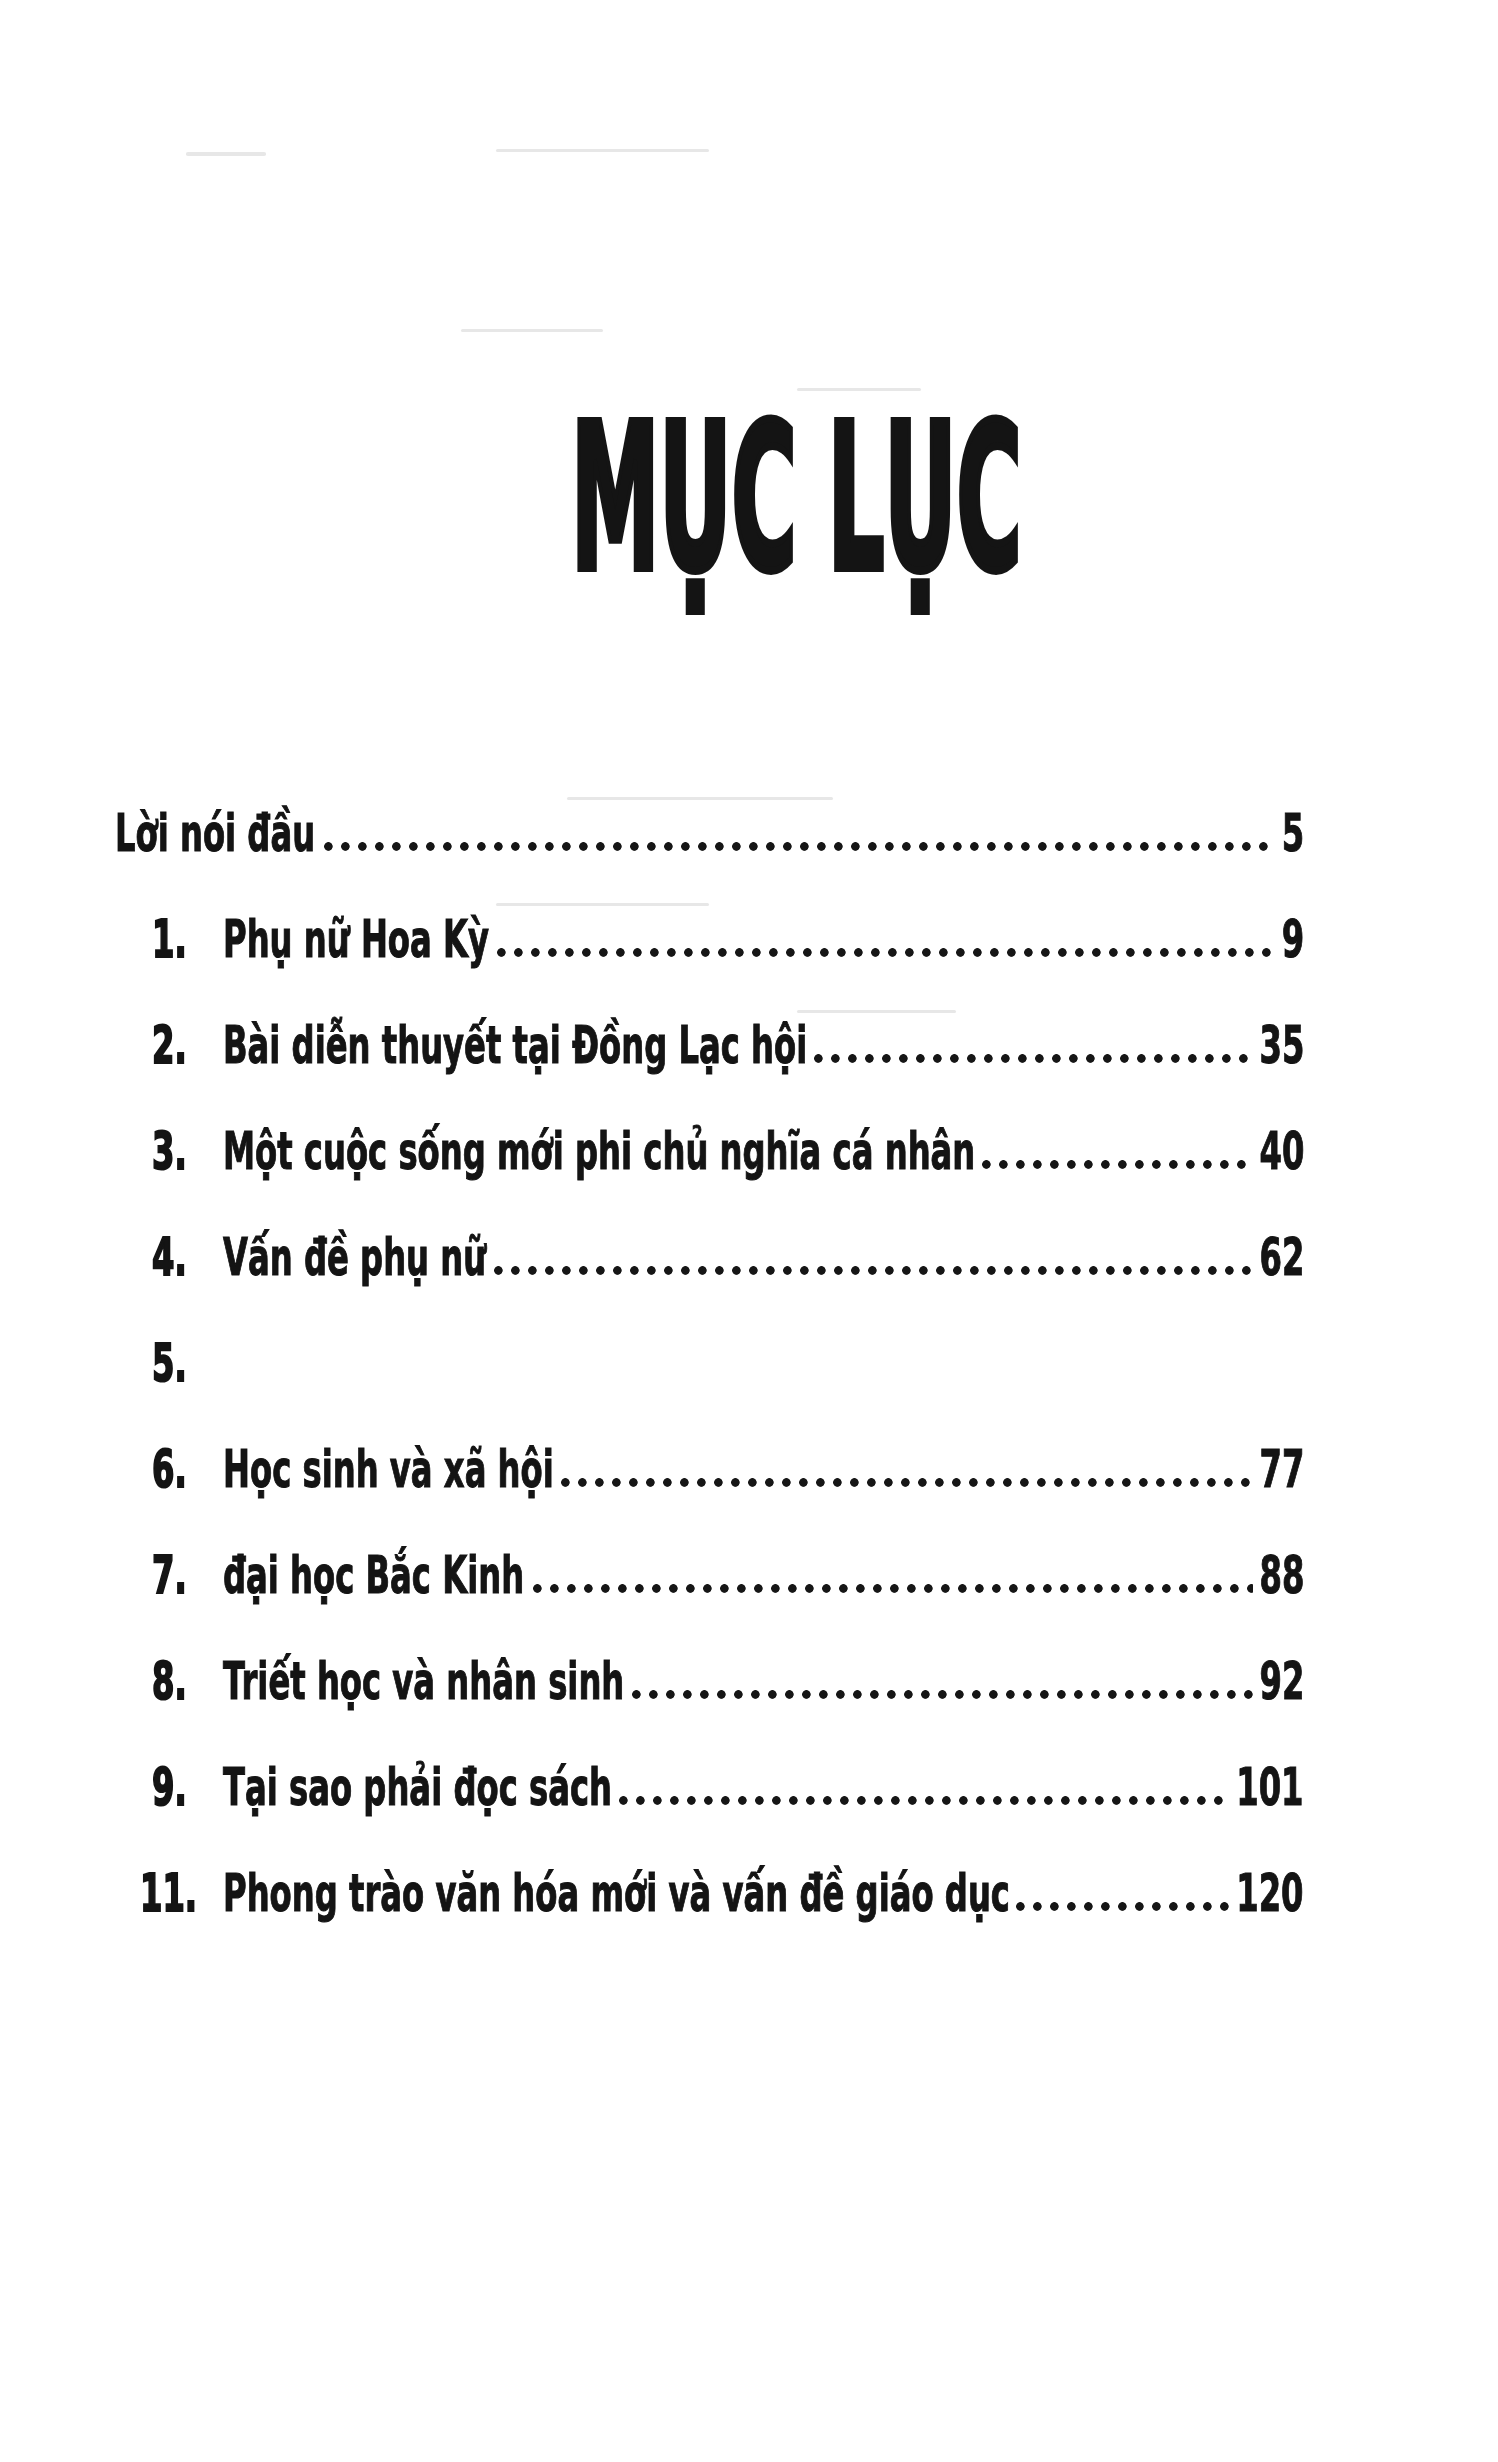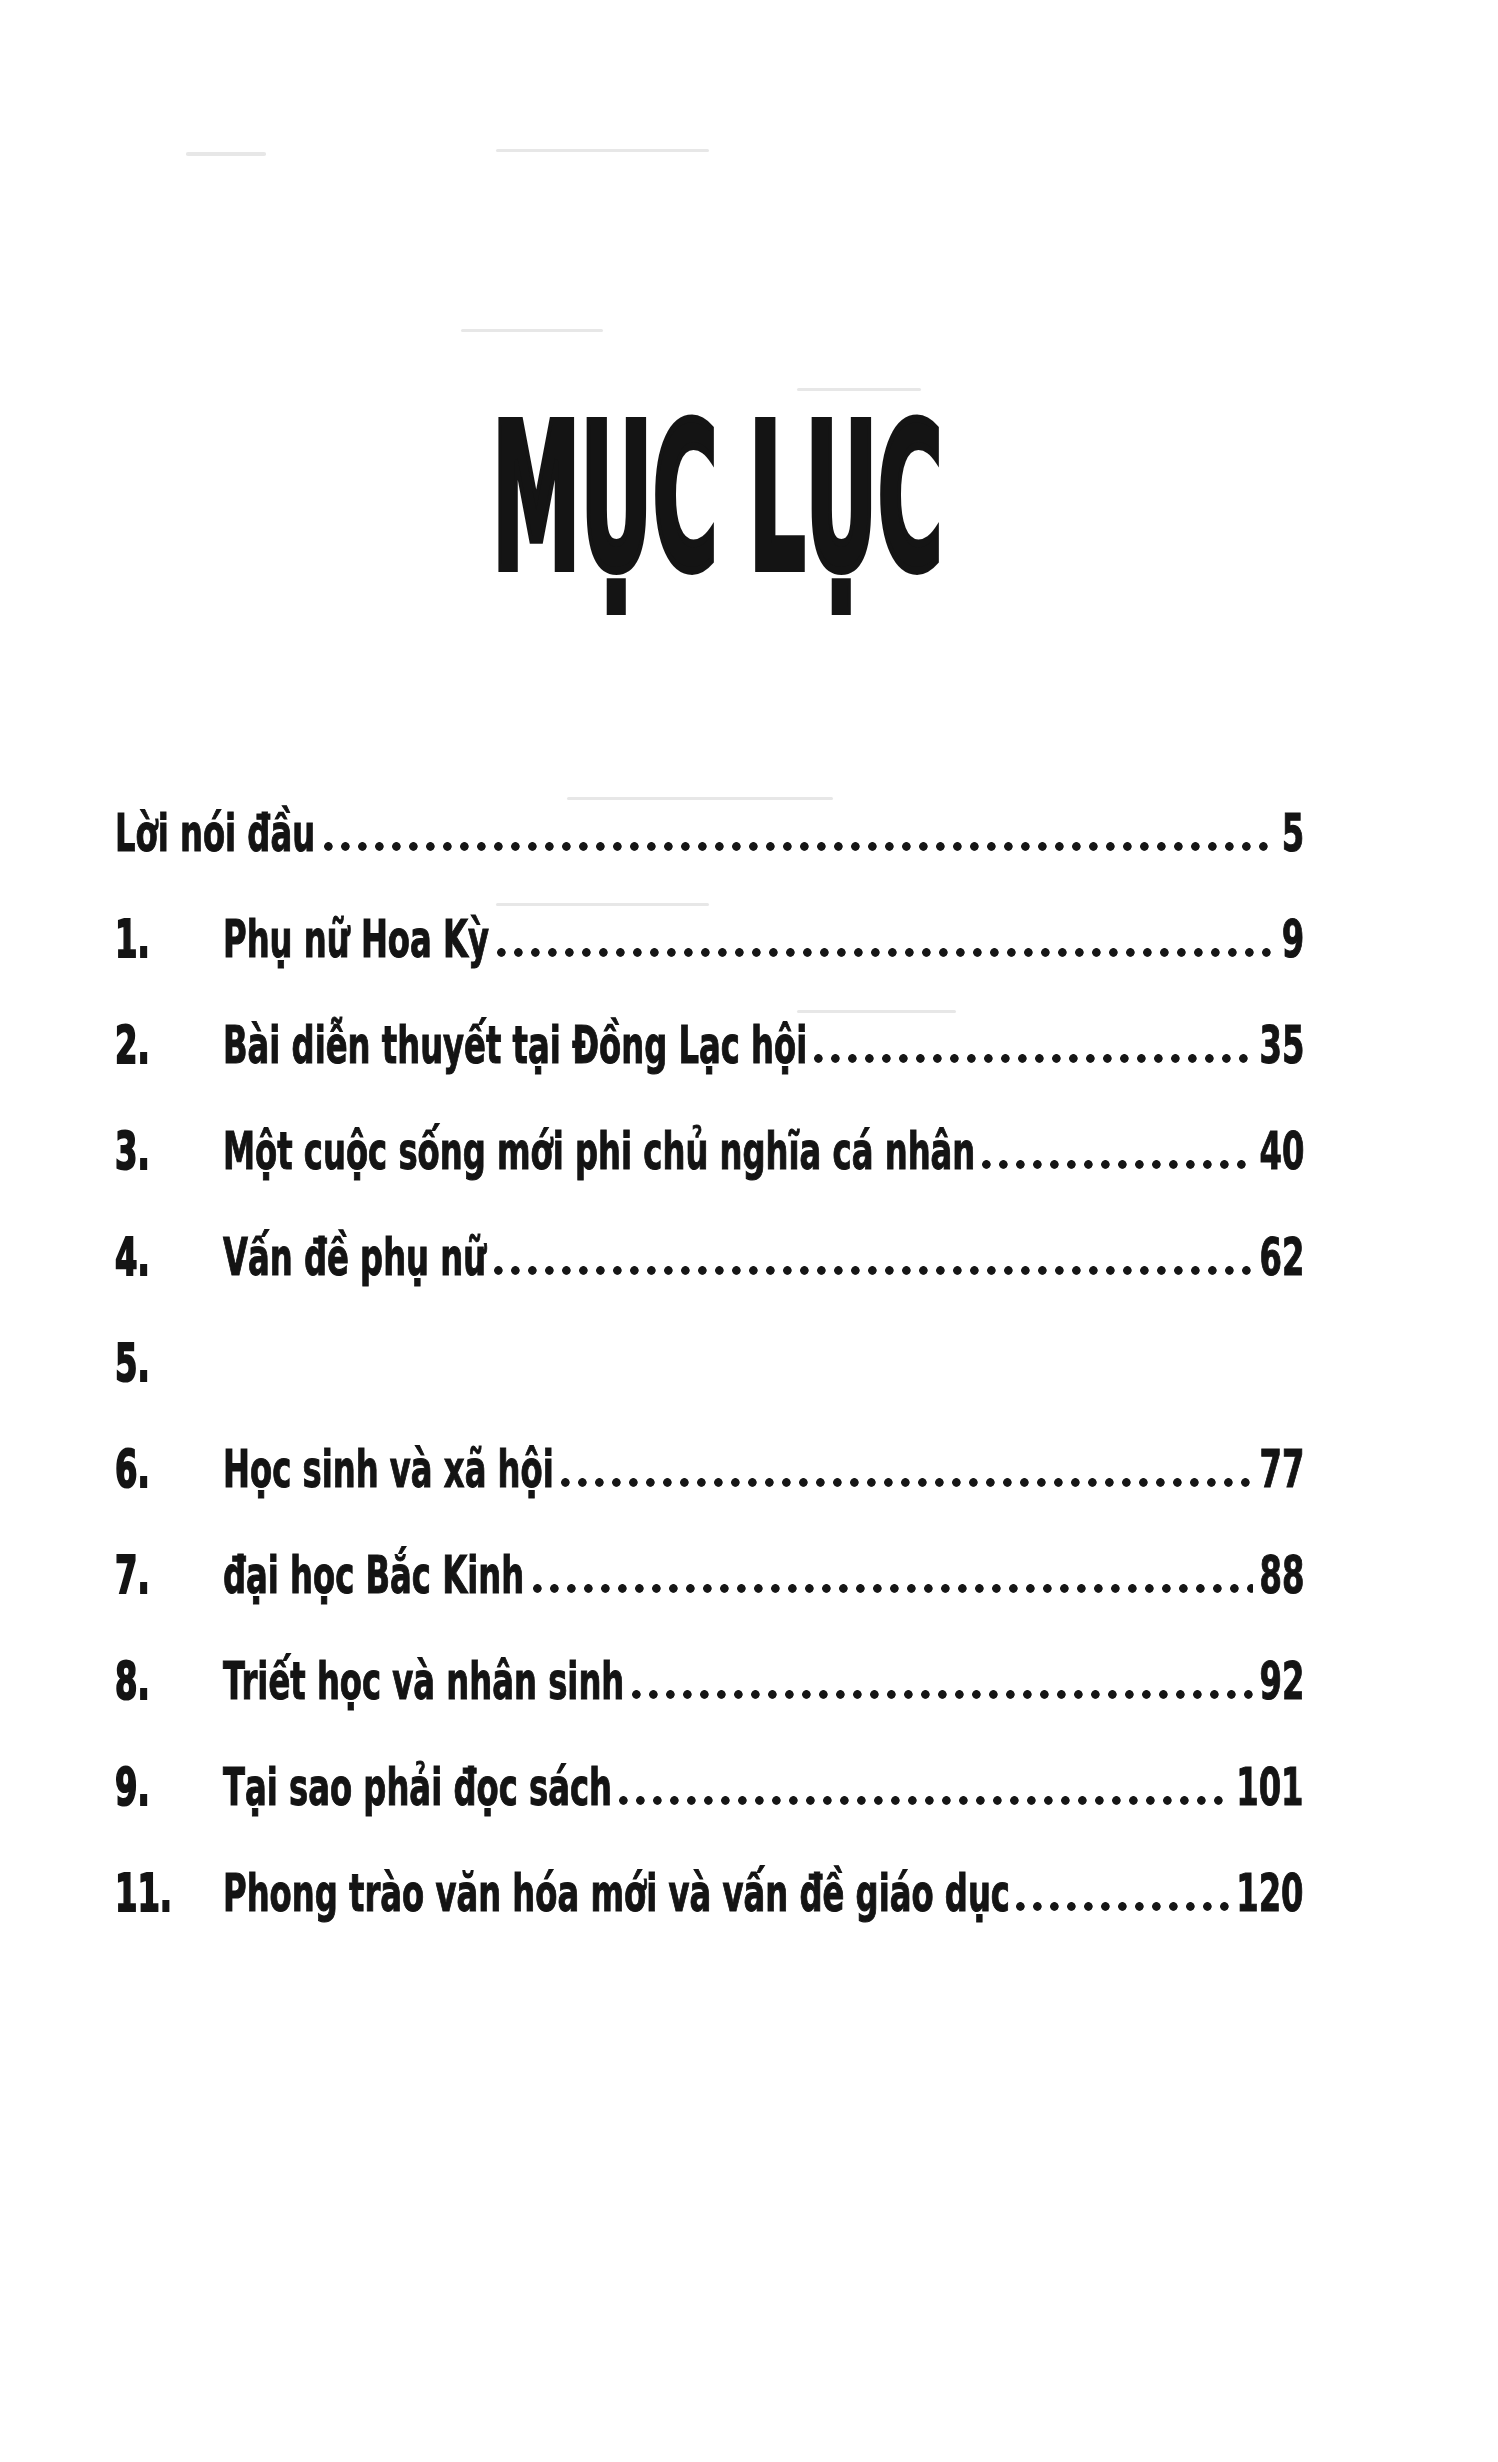--- a/index.html
+++ b/index.html
@@ -11,43 +11,43 @@
     overflow: hidden;
     font-family: "DejaVu Sans", sans-serif;
     color: #141414;
   }
 
   
   .title {
     position: absolute;
     top: 397px;
     left: 115px;
-    right: 180px;
-    text-align: center;
+    right: 190px;
+    text-align: right;
     font-size: 202px;
     line-height: 1;
     font-weight: bold;
     white-space: nowrap;
   }
   .title .cond { -webkit-text-stroke: 8px #141414; }
 
   
   .toc {
     position: absolute;
     left: 115px;
     right: 195px;
     top: 798px;
     font-size: 52px;
     font-weight: bold;
     line-height: 71px;
   }
   .toc-row { margin-top: 35px; }
   .toc-row:first-child { margin-top: 0; }
 
-  .toc-row { display: flex; align-items: flex-start; }
+  .toc-row { display: flex; align-items: flex-start; text-align: center; }
   .num {
     flex: 0 0 108px;
     white-space: nowrap;
     line-height: 71px;
   }
   .num .cond { -webkit-text-stroke: 2.2px #141414; }
   .entry-body { flex: 1 1 auto; min-width: 0; }
 
   .line { display: flex; align-items: baseline; line-height: 71px; }
   .txt {

